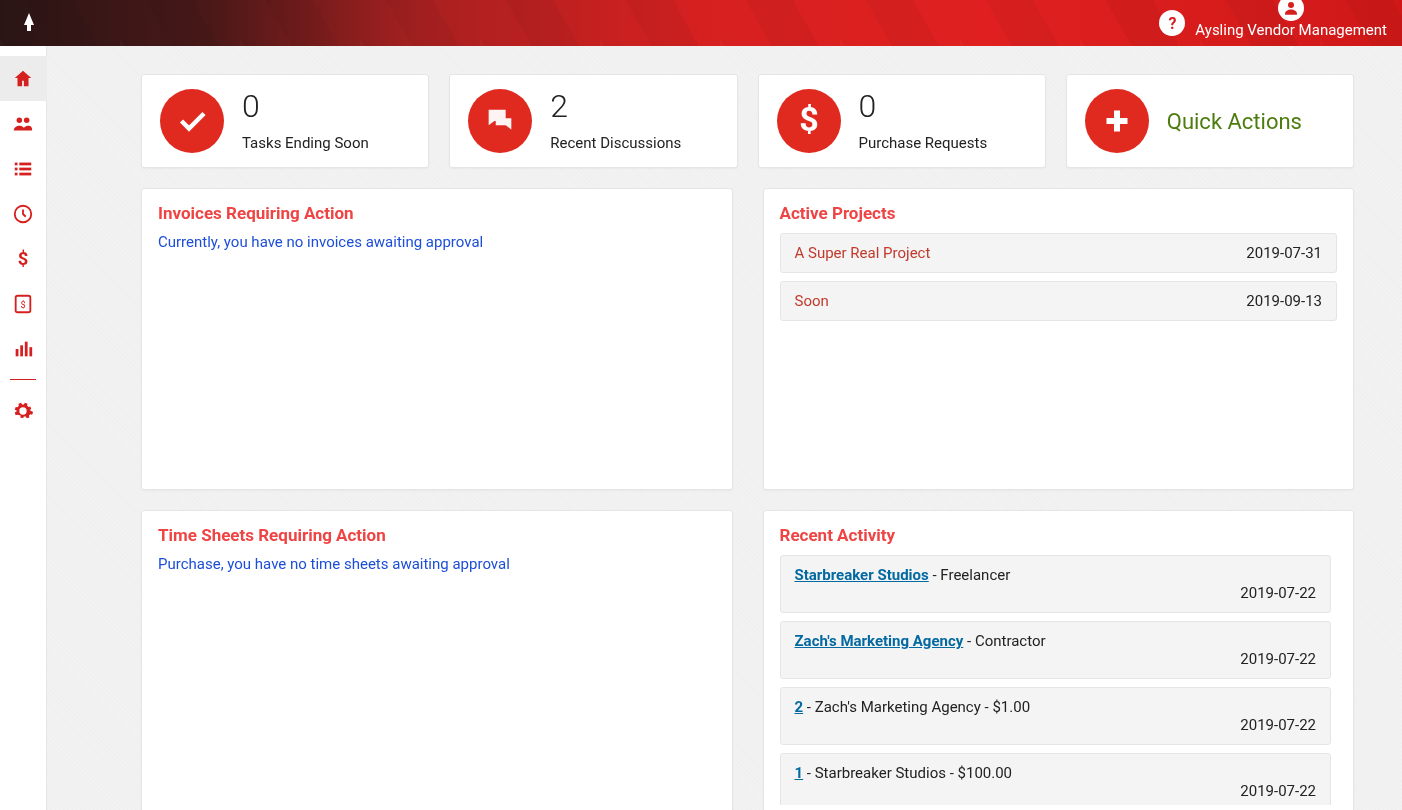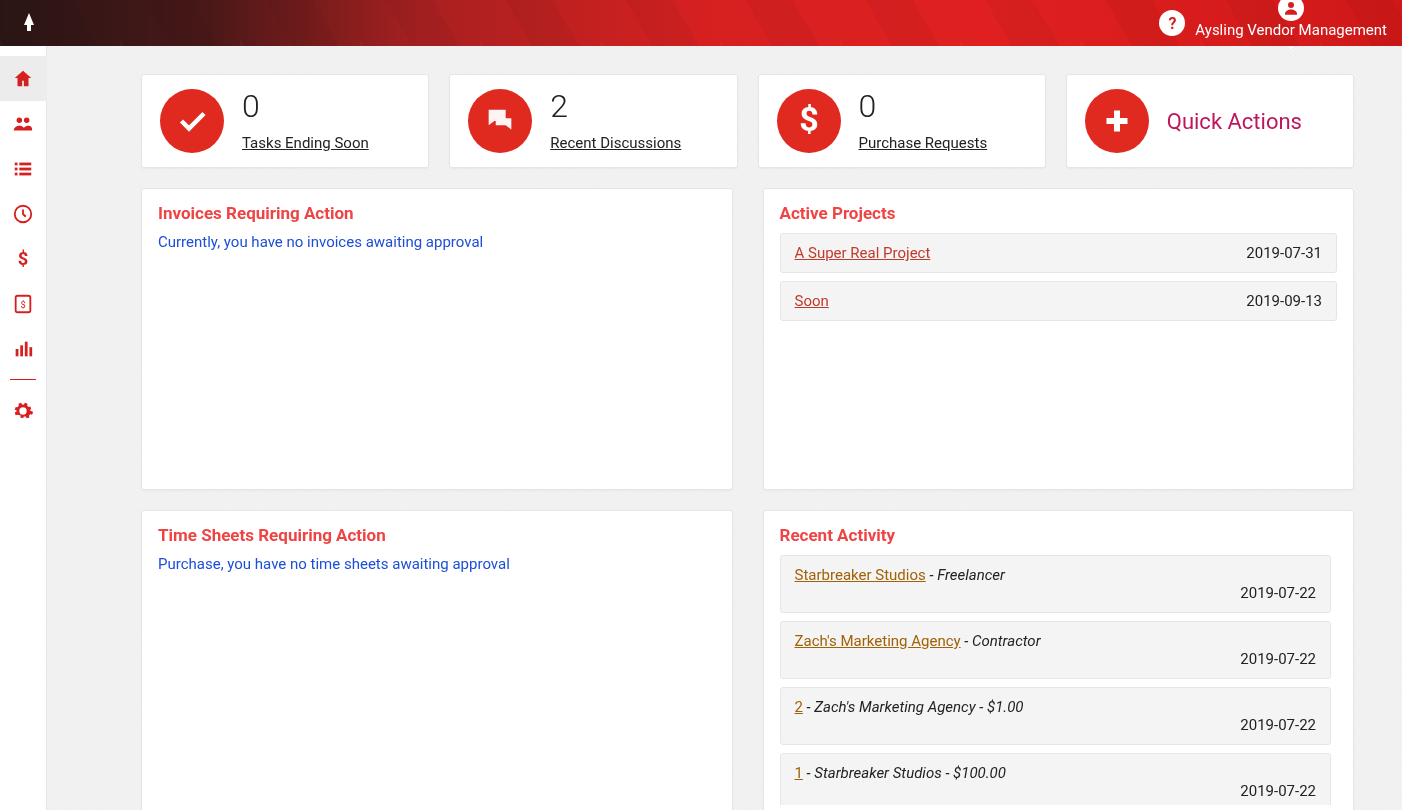--- a/index.html
+++ b/index.html
@@ -73,50 +73,50 @@
   padding: 14px 18px; display:flex; align-items:center; gap:18px;
   flex:1; box-shadow: 0 1px 2px rgba(0,0,0,0.04);
   cursor:pointer;
 }
 .circle-icon {
   width:64px; height:64px; border-radius:50%;
   background:#e02a1f; display:flex; align-items:center; justify-content:center;
   flex-shrink:0;
 }
 .card-text .num { font-size: 32px; font-weight:300; line-height:1; color:#222; }
-.card-text .lbl { font-size: 15px; color:#222; margin-top:12px;text-decoration:underline; }
-.card-text .qa { font-size: 22px; color:#be185d; }
+.card-text .lbl { font-size: 15px; color:#222; margin-top:12px; }
+.card-text .qa { font-size: 22px; color:#4d7c0f; }
 
 .panels-row { display:flex; gap: 30px; margin-bottom: 20px; }
 .panel {
   background:#fff; border:1px solid #e5e5e5; border-radius:3px;
   padding: 14px 16px; flex:1;
   box-shadow: 0 1px 2px rgba(0,0,0,0.04);
 }
 .panel.tall1 { height: 302px; }
 .panel.tall2 { height: 310px; display:flex; flex-direction:column; }
 .panel-title { font-size:17px; font-weight:700; color:#ef4444; margin-bottom:10px; }
 .panel-msg { font-size:15px; color:#1d4ed8; }
 
 .item-row {
   background:#f4f4f4; border:1px solid #e5e5e5; border-radius:3px;
   padding: 10px 14px; margin-bottom:8px;
   display:flex; justify-content:space-between; align-items:center;
   font-size:15px;
 }
-.item-row .link { color:#c23a2b; text-decoration:underline; cursor:pointer; }
+.item-row .link { color:#c23a2b; cursor:pointer; }
 .item-row .date { color:#222; }
 .activity-wrap { overflow-y:auto; flex:1; padding-right:6px; }
 .activity-row {
   background:#f4f4f4; border:1px solid #e5e5e5; border-radius:3px;
   padding: 10px 14px; margin-bottom:8px;
   font-size:15px;
 }
-.activity-row .link { color:#a16207; text-decoration:underline; cursor:pointer; }
-.activity-row .suffix { color:#222;font-style:italic; }
+.activity-row .link { color:#0369a1; text-decoration:underline; cursor:pointer;font-weight:bold; }
+.activity-row .suffix { color:#222; }
 .activity-row .date { display:block; text-align:right; color:#222; margin-top:0px; }
 
 .activity-wrap::-webkit-scrollbar { width:10px; }
 .activity-wrap::-webkit-scrollbar-track { background:#eee; border-radius:5px;}
 .activity-wrap::-webkit-scrollbar-thumb { background:#c4c4c4; border-radius:5px;}
 </style>
 </head>
 <body>
 
 <div class="header">

